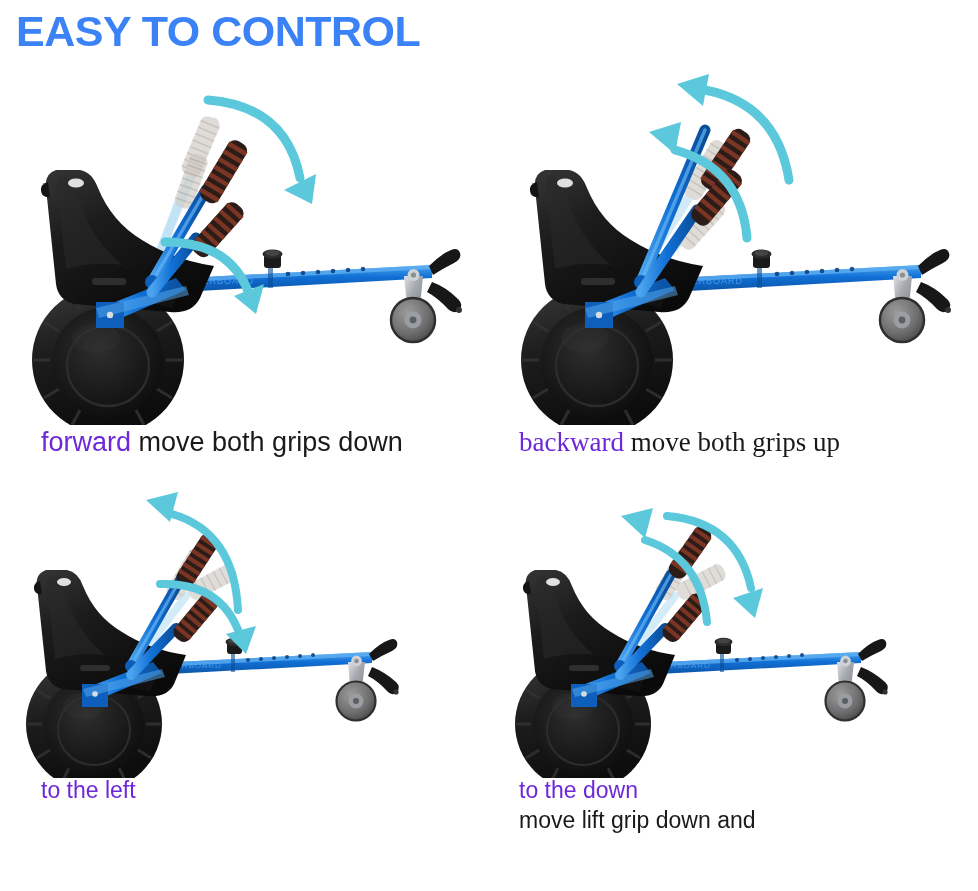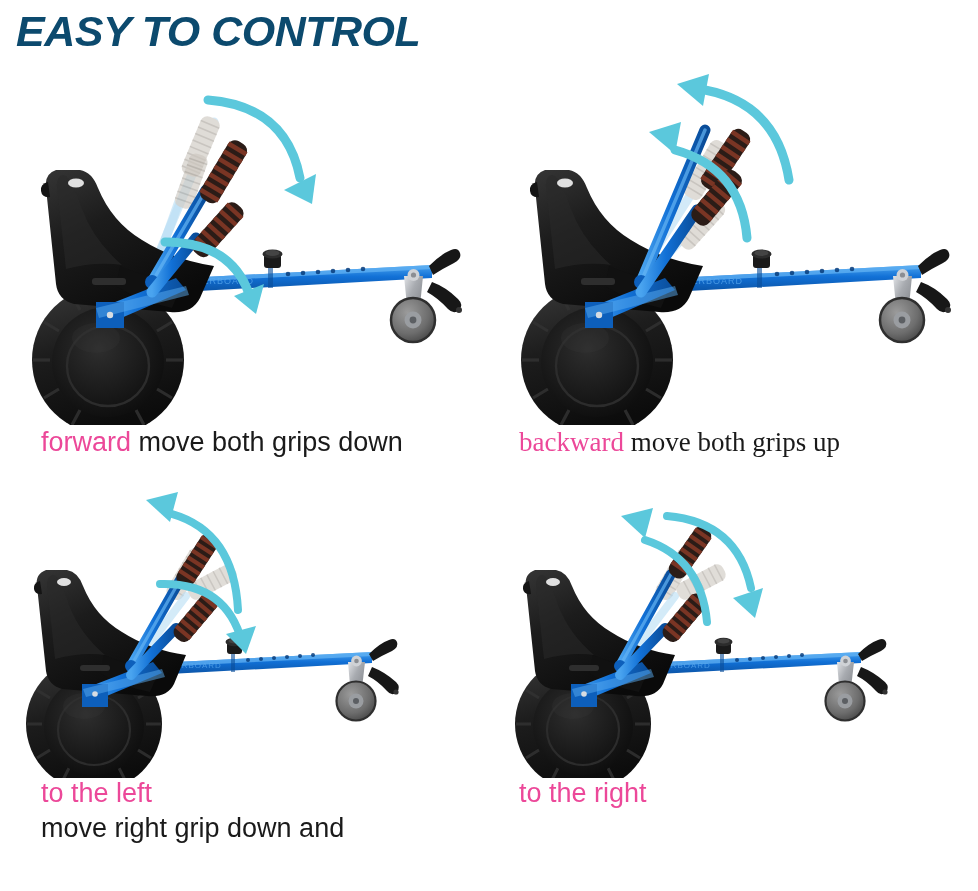--- a/index.html
+++ b/index.html
@@ -19,24 +19,23 @@
   }
 
   
   #title {
     position: absolute;
     left: 16px;
     top: 10px;
     font-size: 43px;
     font-weight: bold;
     letter-spacing: -0.5px;
-    color: #0c4a6e;
+    color: #3b82f6;
     line-height: 1;
     white-space: nowrap;
-    font-style: italic;
   }
 
   
   .panel {
     position: absolute;
     width: 489px;
   }
   #panel-forward  { left: 0px;   top: 70px;  height: 415px; }
   #panel-backward { left: 489px; top: 70px;  height: 415px; }
   #panel-left     { left: 0px;   top: 488px; height: 403px; }
@@ -58,31 +57,31 @@
     width: 489px;
     color: #1a1a1a;
     font-size: 27px;
     line-height: 1.16;
     white-space: nowrap;
   }
   .row-top .caption { top: 357px; }
   .row-bottom .caption { top: 288px; }
 
   .caption .kw {
-    color: #ec4899;
+    color: #6d28d9;
   }
   .cap-line { display: block; }
   .cap-inline { display: block; }
 
   #panel-forward  .caption { padding-left: 41px; }
   #panel-backward .caption { padding-left: 30px; font-family: Liberation Serif, serif; }
   #panel-left     .caption { padding-left: 41px; }
   #panel-right    .caption { padding-left: 30px; }
 
-  .row-bottom .caption { font-size: 27px; line-height: 1.30; }
+  .row-bottom .caption { font-size: 23px; line-height: 1.30; }
   .row-bottom .caption .kw { display: block; }
 </style>
 </head>
 <body>
 
 <div id="page">
 
   <div id="title">EASY TO CONTROL</div>
 
   <div class="panel row-top" id="panel-forward">
@@ -597,21 +596,20 @@
         <polygon points="146,12 178,4 170,34" fill="#5bc8dc"></polygon>
 
         <g fill="none" stroke="#5bc8dc" stroke-width="8" stroke-linecap="round">
           <path d="M160 96 q66 -2 82 58"></path>
         </g>
         <polygon points="226,146 256,138 246,166" fill="#5bc8dc"></polygon>
       </svg>
     </div>
     <div class="caption">
       <span class="kw cap-line">to the left</span>
-      <span class="cap-line">move right grip down and</span>
     </div>
   </div>
 
   <div class="panel row-bottom" id="panel-right">
     <div class="figure-wrap">
       <svg viewBox="0 0 489 290" xmlns="http://www.w3.org/2000/svg">
         <g opacity="0.6">
           <line x1="130" y1="176" x2="176" y2="100" stroke="#b9def5" stroke-width="8" stroke-linecap="round"></line>
           <g transform="rotate(31 186 86)">
             <rect x="177" y="58" width="18" height="56" rx="7" fill="#cdc7bf"></rect>
@@ -754,17 +752,18 @@
         </g>
         <polygon points="244,110 274,100 266,130" fill="#5bc8dc"></polygon>
 
         <g fill="none" stroke="#5bc8dc" stroke-width="8" stroke-linecap="round">
           <path d="M218 134 q-6 -64 -62 -82"></path>
         </g>
         <polygon points="132,28 164,20 156,50" fill="#5bc8dc"></polygon>
       </svg>
     </div>
     <div class="caption">
-      <span class="kw cap-line">to the right</span>
+      <span class="kw cap-line">to the down</span>
+      <span class="cap-line">move lift grip down and</span>
     </div>
   </div>
 
 </div>
 
 </body></html>

